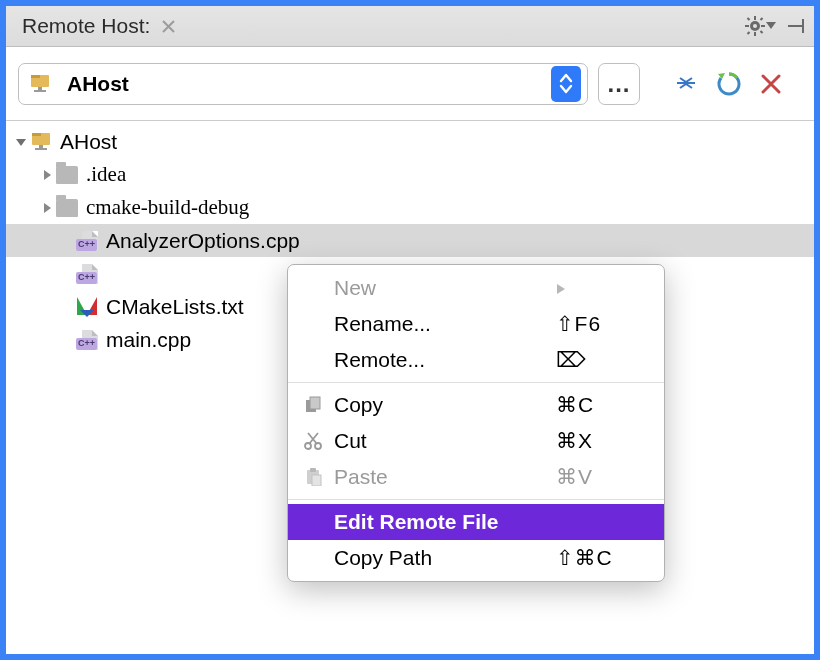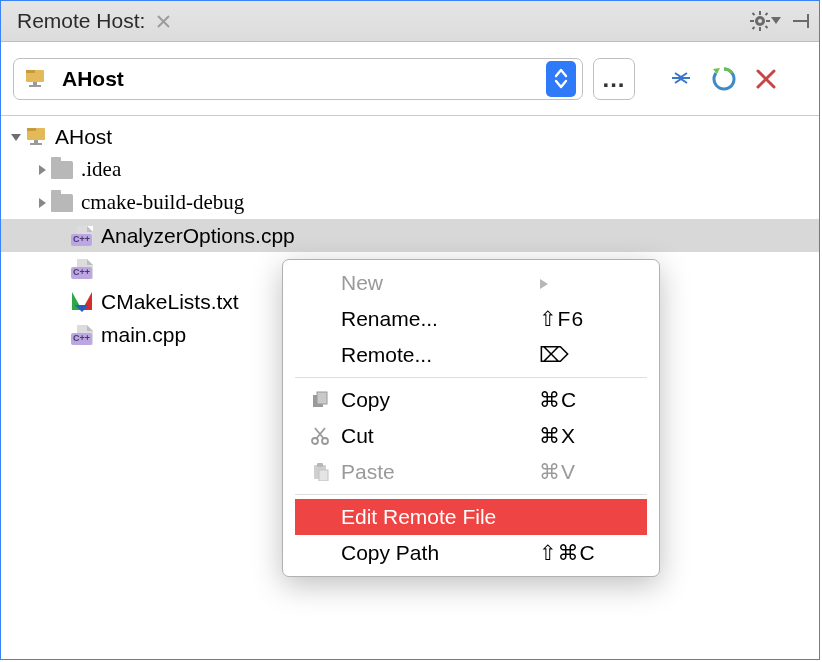--- a/index.html
+++ b/index.html
@@ -7,21 +7,21 @@
     margin: 0; padding: 0;
     width: 822px; height: 662px;
     font-family: "Helvetica Neue", Arial, sans-serif;
     font-size: 21px;
     color: #000;
     background: #fff;
     overflow: hidden;
   }
   .panel {
     width: 820px; height: 660px;
-    border: 1px solid #3b82f6;
+    border: 6px solid #3b82f6;
     background: #fff;
     position: relative;
   }
   .title-bar {
     height: 41px;
     background: linear-gradient(#e5e5e5,#dcdcdc);
     border-bottom: 1px solid #bdbdbd;
     display: flex; align-items: center;
     padding: 0 6px;
   }
@@ -118,31 +118,31 @@
   .cmake-tri .b { position:absolute; width:0; height:0; left:3px; bottom:0; border-top:7px solid #2a5bbf; border-left:7px solid transparent; border-right:7px solid transparent;}
   .path { color:#000;}
   .context-menu {
     position:absolute;
     left: 281px; top: 258px;
     width: 378px;
     background:#fff;
     border:1px solid #b1b1b1;
     border-radius:7px;
     box-shadow: 0 8px 30px rgba(0,0,0,0.25);
-    padding: 5px 12px;
+    padding: 5px 0;
   }
   .cm-row {
     height: 36px;
     display:flex; align-items:center;
     padding: 0 18px 0 14px;
     gap: 10px;
     font-size: 21px;
   }
   .cm-row.disabled { color:#9a9a9a;}
-  .cm-row.highlight { background:#ef4444; color:#fff;}
+  .cm-row.highlight { background:#6d28d9; color:#fff;font-weight:bold;}
   .cm-icon { width:22px; display:flex; justify-content:center;}
   .cm-label { flex:1;}
   .cm-short { width:90px; letter-spacing:1px;}
   .cm-sep { height:1px; background:#dedede; margin:4px 0;}
   svg { display:block;}
 </style>
 </head>
 <body>
 
 <div class="panel">

